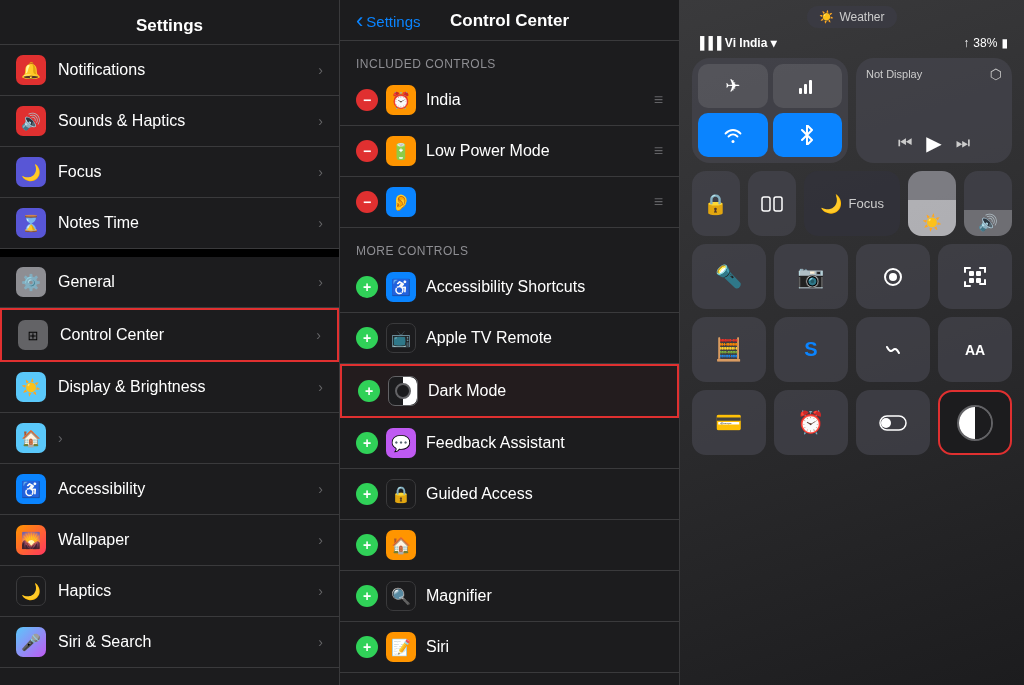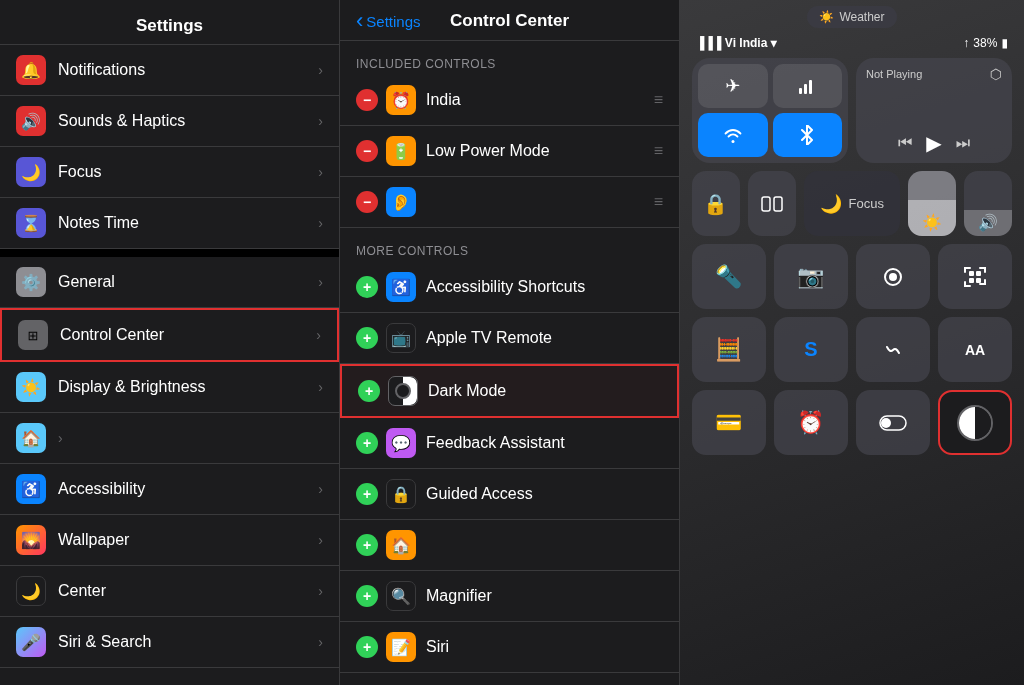--- a/index.html
+++ b/index.html
@@ -269,21 +269,21 @@
       <span class="item-label">Accessibility</span>
       <span class="chevron">›</span>
     </div>
     <div class="settings-item">
       <div class="icon-wrap" style="background:linear-gradient(135deg,#ff9500,#ff375f);">🌄</div>
       <span class="item-label">Wallpaper</span>
       <span class="chevron">›</span>
     </div>
     <div class="settings-item">
       <div class="icon-wrap" style="background:#1c1c1e;border:1px solid #3a3a3c;">🌙</div>
-      <span class="item-label">Center</span>
+      <span class="item-label">Haptics</span>
       <span class="chevron">›</span>
     </div>
     <div class="settings-item">
       <div class="icon-wrap" style="background:linear-gradient(135deg,#5ac8fa,#bf5af2);">🎤</div>
       <span class="item-label">Siri &amp; Search</span>
       <span class="chevron">›</span>
     </div>
     <div class="settings-item">
       
       
@@ -421,21 +421,21 @@
           <div style="background:#0a84ff;border-radius:10px;display:flex;align-items:center;justify-content:center;min-height:44px;font-size:16px;color:#fff;">
             <svg width="14" height="20" viewBox="0 0 14 20" fill="none">
                 <path d="M2 5l10 10-5 5V0l5 5L2 15" stroke="white" stroke-width="2" stroke-linecap="round" stroke-linejoin="round"></path>
               </svg>
           </div>
         </div>
       </div>
 
       <div style="background:rgba(70,70,80,0.65);border-radius:18px;padding:8px 10px;display:flex;flex-direction:column;justify-content:space-between;">
         <div style="display:flex;justify-content:space-between;align-items:center;">
-          <span style="font-size:11px;color:#ccc;">Not Playing</span>
+          <span style="font-size:11px;color:#ccc;">Not Display</span>
           <span style="font-size:14px;color:#ccc;">⬡</span>
         </div>
         <div style="display:flex;align-items:center;justify-content:center;gap:14px;margin-top:6px;">
           <span style="font-size:16px;color:#ccc;">⏮</span>
           <span style="font-size:20px;color:#fff;">▶</span>
           <span style="font-size:16px;color:#ccc;">⏭</span>
         </div>
       </div>
     </div>
 

